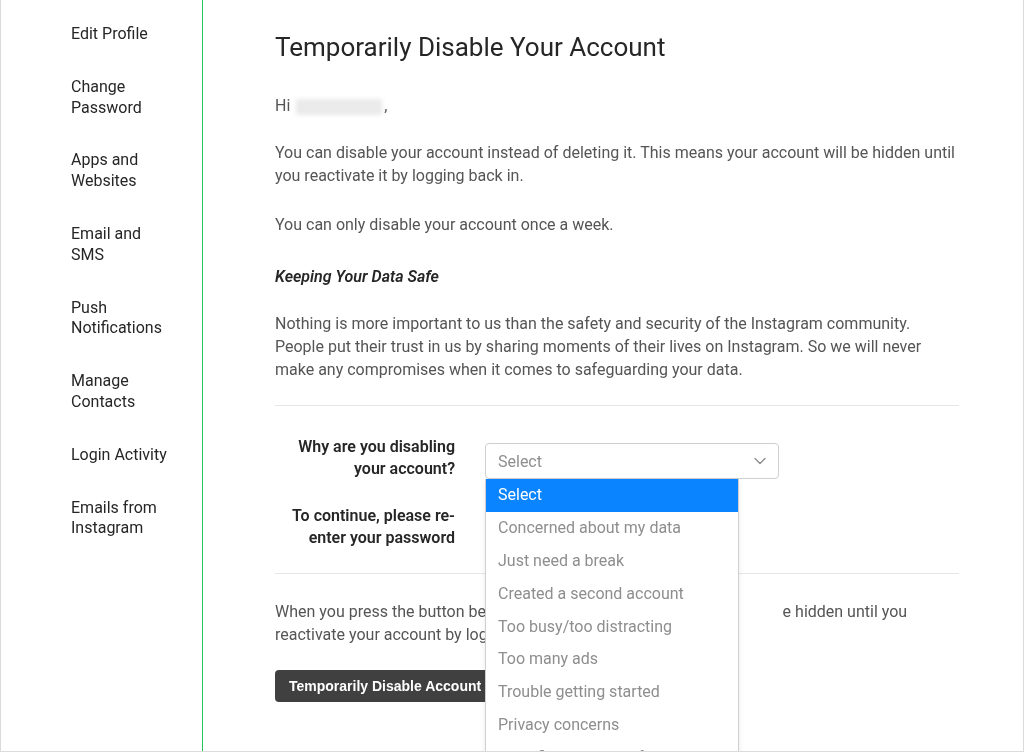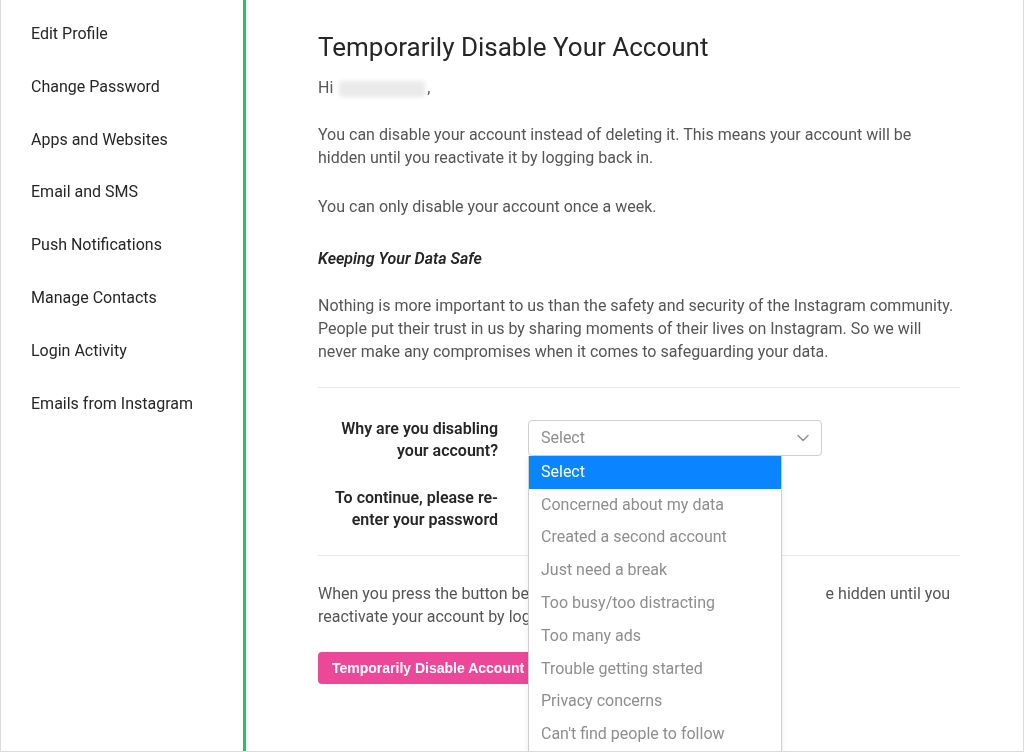--- a/index.html
+++ b/index.html
@@ -12,42 +12,43 @@
     overflow: hidden;
   }
   .container {
     display: flex;
     width: 100%;
     height: 100%;
     border: 1px solid #dbdbdb;
     border-top: none;
   }
   .sidebar {
-    width: 245px;
-    border-right: 3px solid #22c55e;
+    width: 202px;
+    border-right: 1px solid #22c55e;
     padding-top: 8px;
+    padding-left: 40px;
   }
   .sidebar-item {
     padding: 16px 28px 16px 30px;
     font-size: 16px;
     color: #262626;
     cursor: pointer;
     line-height: 1.3;
   }
   .main {
     flex: 1;
     padding: 32px 64px 32px 72px;
     position: relative;
     overflow: hidden;
   }
   h1 {
     font-size: 26px;
     font-weight: 400;
     color: #262626;
-    margin-bottom: 16px;
+    margin-bottom: 34px;
   }
   .greeting {
     font-size: 16px;
     color: #555;
     margin-bottom: 20px;
   }
   .redacted {
     display: inline-block;
     width: 86px;
     height: 16px;
@@ -72,21 +73,21 @@
     margin-bottom: 14px;
     font-style: italic;
   }
   .divider {
     border: none;
     border-top: 1px solid #e6e6e6;
     margin: 24px 0 26px 0;
   }
   .form-row {
     display: flex;
-    align-items: center;
+    align-items: flex-end;
     margin-bottom: 22px;
   }
   .form-label {
     width: 210px;
     text-align: right;
     font-size: 16px;
     font-weight: 600;
     color: #262626;
     padding-right: 30px;
     line-height: 1.35;
@@ -140,21 +141,21 @@
     background: #0a84ff;
     color: #fff;
   }
   .note {
     font-size: 16px;
     color: #555;
     line-height: 1.45;
     margin-bottom: 24px;
   }
   .primary-btn {
-    background: #ec4899;
+    background: #404040;
     color: #ffffff;
     border: none;
     border-radius: 4px;
     padding: 8px 14px;
     font-size: 14px;
     font-weight: 600;
     cursor: pointer;
   }
 </style>
 </head>
@@ -196,22 +197,22 @@
           <span>Select</span>
           <span class="chevron">
             <svg width="12" height="8" viewBox="0 0 12 8" fill="none">
                 <path d="M1 1.5L6 6.5L11 1.5" stroke-width="1.4" stroke-linecap="round" stroke-linejoin="round"></path>
               </svg>
           </span>
         </div>
         <div class="dropdown">
           <div class="dropdown-item selected">Select</div>
           <div class="dropdown-item">Concerned about my data</div>
+          <div class="dropdown-item">Just need a break</div>
           <div class="dropdown-item">Created a second account</div>
-          <div class="dropdown-item">Just need a break</div>
           <div class="dropdown-item">Too busy/too distracting</div>
           <div class="dropdown-item">Too many ads</div>
           <div class="dropdown-item">Trouble getting started</div>
           <div class="dropdown-item">Privacy concerns</div>
           <div class="dropdown-item">Can't find people to follow</div>
           <div class="dropdown-item">Want to remove something</div>
 
         </div>
       </div>
     </div>

